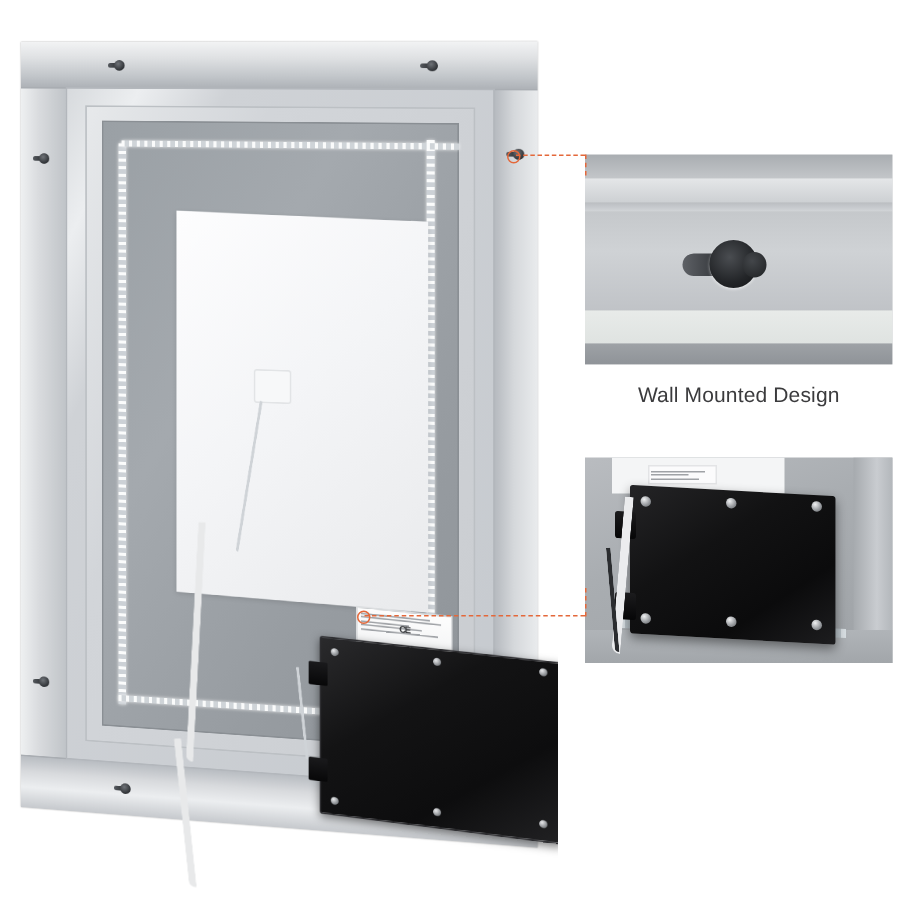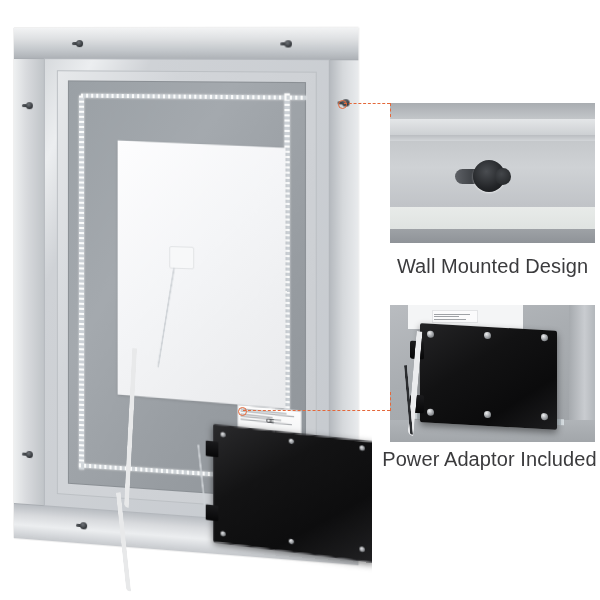--- a/index.html
+++ b/index.html
@@ -232,21 +232,21 @@
     position: absolute;
     left: 0; top: 0;
     width: 100%;
     height: 100%;
     overflow: hidden;
   }
   .callout-caption {
     position: absolute;
     width: 100%;
     text-align: center;
-    font-size: 20px;
+    font-size: 14px;
     color: #3b3b3d;
     font-family: "Liberation Sans", sans-serif;
     letter-spacing: .1px;
     white-space: nowrap;
   }
 
   
   #callout-wall-mount {
     left: 390px;
     top: 103px;
@@ -536,21 +536,20 @@
         <div class="pa-screw" style="left:64px; top:5px;"></div>
         <div class="pa-screw" style="left:64px; bottom:8px;"></div>
         <div class="pa-clip" style="top:18px;"></div>
         <div class="pa-clip" style="top:72px;"></div>
       </div>
 
       <div class="pa-cable-white" style="left:22px; top:26px; height:105px; transform:rotate(5deg);"></div>
       <div class="pa-cable-dark" style="left:17px; top:60px; height:70px; transform:rotate(-5deg);"></div>
     </div>
   </div>
-  <div class="callout-caption" style="left:382px; top:448px; width:215px;">Power Adaptor Included</div>
 
   <div class="conn conn-h" style="left:344px; top:103px; width:46px;"></div>
   <div class="conn conn-v" style="left:390px; top:103px; height:14px;"></div>
   <div class="conn-dot" style="left:338px; top:100px;"></div>
 
   <div class="conn conn-h" style="left:243px; top:410px; width:147px;"></div>
   <div class="conn conn-v" style="left:390px; top:392px; height:19px;"></div>
   <div class="conn-dot" style="left:238px; top:407px;"></div>
 
 </div>

